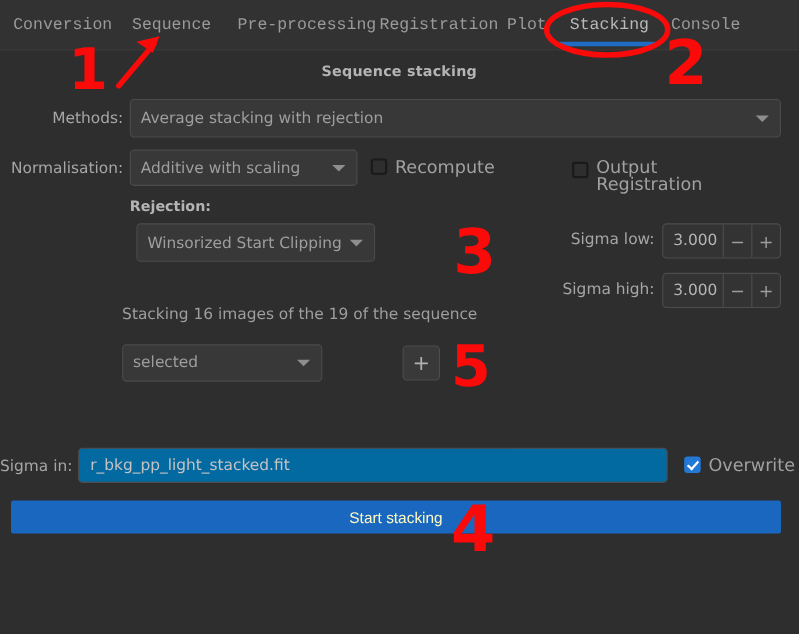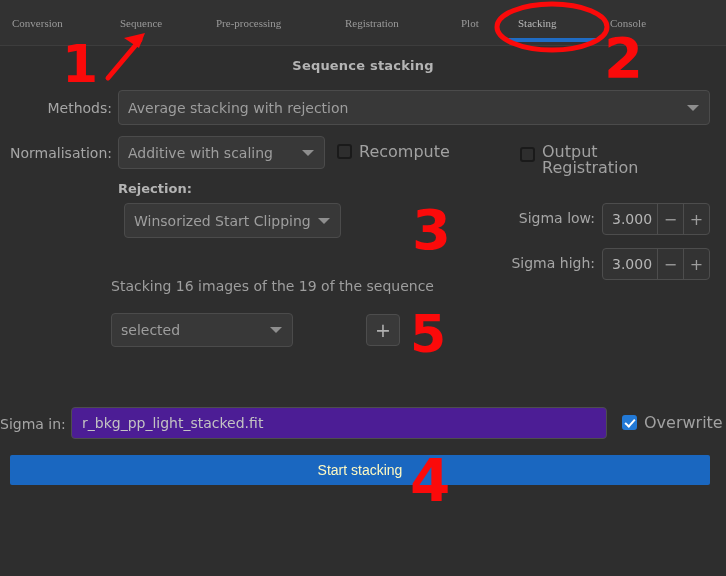--- a/index.html
+++ b/index.html
@@ -22,28 +22,28 @@
     left: 0; top: 0;
     width: 726px; height: 46px;
     background: #323232;
     border-bottom: 1px solid #3d3d3d;
   }
   .tab {
     position: absolute;
     top: 0;
     height: 46px;
     line-height: 46px;
-    font-size: 11px;
+    font-size: 15px;
     color: #9a9a9a;
     white-space: nowrap;
     padding: 0 2px;
     cursor: pointer;
     background: transparent;
     border: none;
-    font-family: Liberation Serif, serif;
+    font-family: Liberation Mono, monospace;
   }
   .tab.selected { color: #b9b9b9; }
   .tab-underline {
     position: absolute;
     height: 4px;
     background: #1f6cc4;
     border-radius: 1px;
   }
 
   
@@ -163,21 +163,21 @@
     justify-content: center;
     color: #9d9d9d;
     font-size: 16px;
     cursor: pointer;
     user-select: none;
   }
 
   
   .entry {
     position: absolute;
-    background: #4c1d95;
+    background: #0369a1;
     border: 1px solid #4d4d4d;
     border-radius: 4px;
     display: flex;
     align-items: center;
     padding-left: 10px;
     font-size: 14px;
     color: #c3c3c3;
   }
 
   

